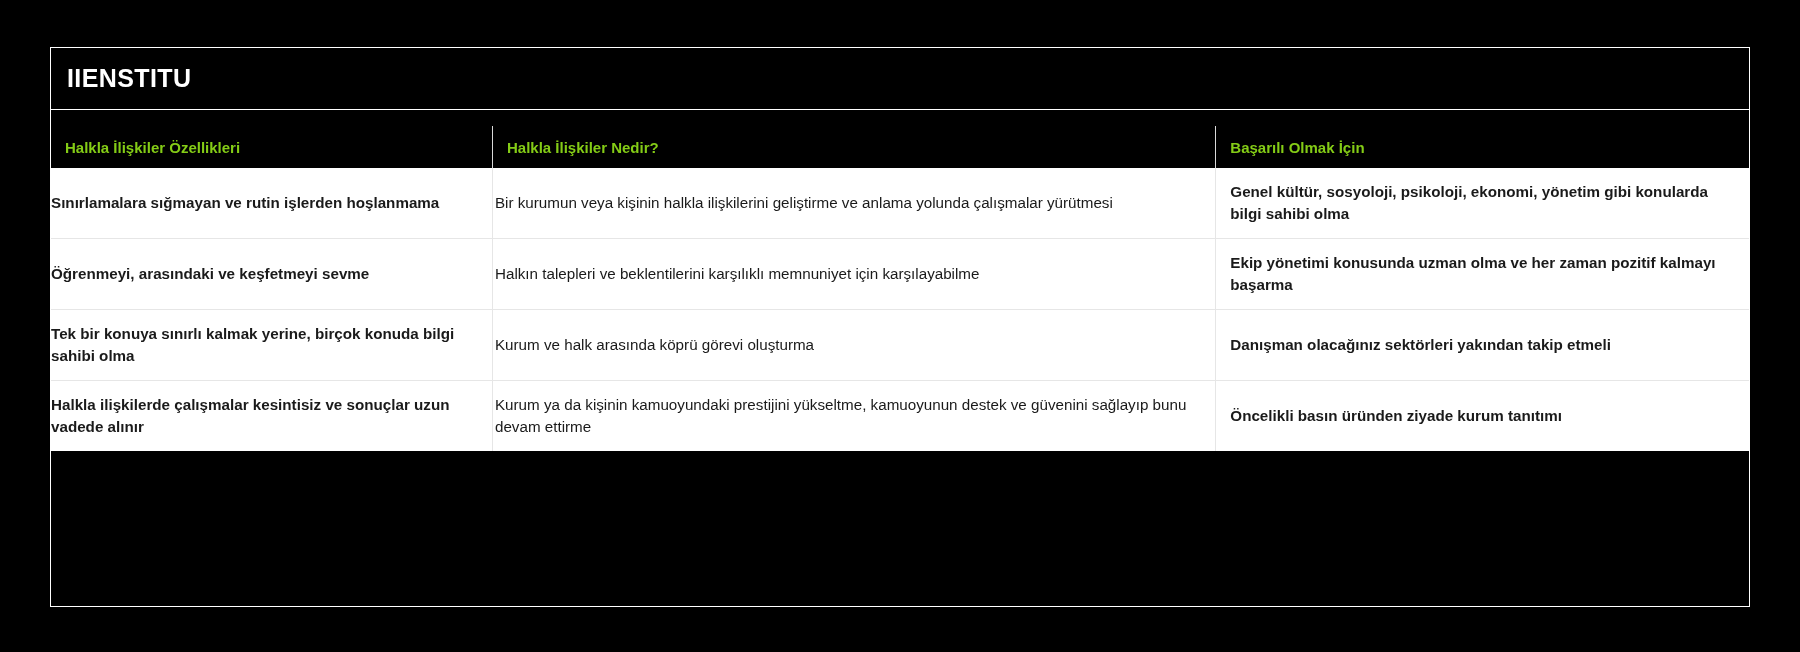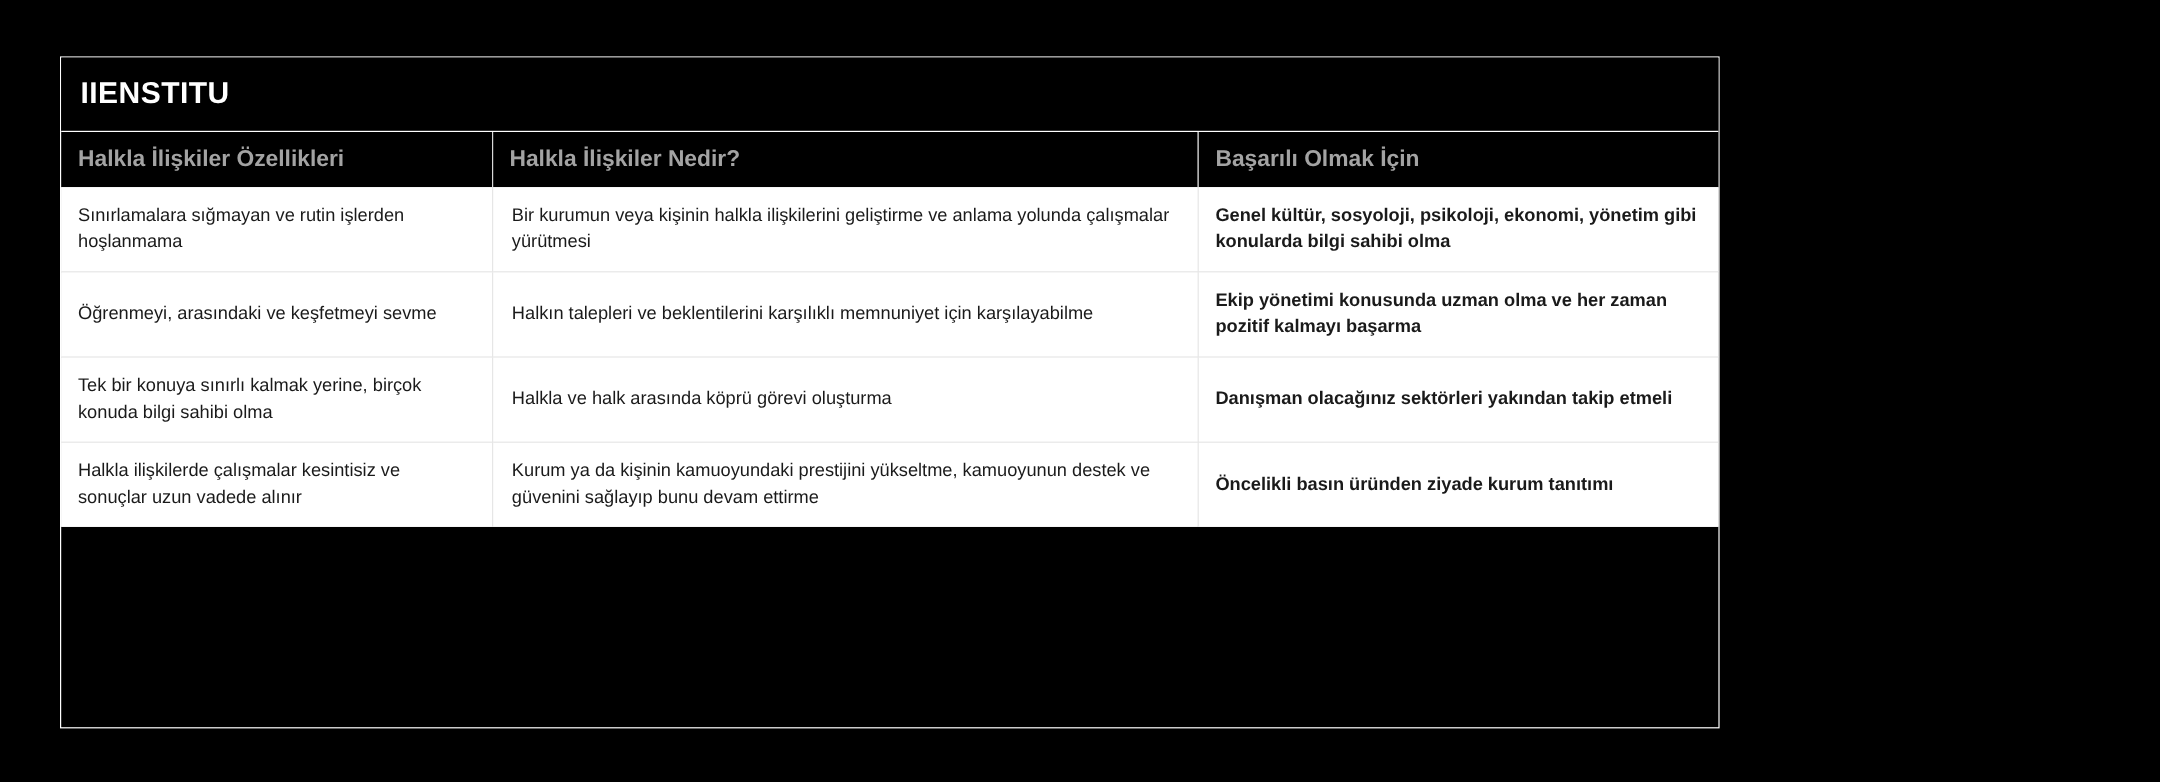--- a/index.html
+++ b/index.html
@@ -19,27 +19,28 @@
     width: 1800px;
     height: 652px;
     background: #000000;
     box-sizing: border-box;
   }
 
   .table-wrap {
     position: absolute;
     left: 50px;
     top: 47px;
-    width: 1383px;
+    width: 1700px;
     height: 560px;
     background: #000000;
     border: 1px solid #ffffff;
     box-sizing: border-box;
     display: flex;
     flex-direction: column;
+    gap: 16px;
   }
 
   
   .brand-band {
     height: 62px;
     min-height: 62px;
     background: #000000;
     border-bottom: 1px solid #ffffff;
     display: flex;
     align-items: center;
@@ -62,22 +63,22 @@
     table-layout: fixed;
     background: #ffffff;
   }
 
   table.pr-table col.c1 { width: 26.0%; }
   table.pr-table col.c2 { width: 42.6%; }
   table.pr-table col.c3 { width: 31.4%; }
 
   thead th {
     background: #000000;
-    color: #a3a3a3;
-    font-size: 19px;
+    color: #84cc16;
+    font-size: 15px;
     font-weight: bold;
     text-align: left;
     padding: 12px 14px 12px 14px;
     height: 42px;
     box-sizing: border-box;
     vertical-align: middle;
     border-right: 1px solid #d9d9d9;
     white-space: nowrap;
   }
   thead th:last-child { border-right: none; }
@@ -90,22 +91,22 @@
     text-align: left;
     padding: 13px 16px 13px 14px;
     vertical-align: middle;
     border-bottom: 1px solid #e6e6e6;
     border-right: 1px solid #e6e6e6;
     box-sizing: border-box;
   }
   tbody td:last-child { border-right: none; font-weight: bold; }
   tbody tr:last-child td { border-bottom: none; }
 
-  .cell-col1 { padding-left: 14px; }
-  .cell-col2 { padding-left: 16px; margin-left: 36px; }
+  .cell-col1 { padding-left: 0; font-weight: bold; }
+  .cell-col2 { padding-left: 2px; margin-left: 36px; }
   .cell-col3 { padding-left: 14px; }
 </style>
 </head>
 <body>
 
 <div class="page">
 
   <div class="table-wrap">
 
     <div class="brand-band">
@@ -131,21 +132,21 @@
           <td class="cell-col2">Bir kurumun veya kişinin halkla ilişkilerini geliştirme ve anlama yolunda çalışmalar yürütmesi</td>
           <td class="cell-col3">Genel kültür, sosyoloji, psikoloji, ekonomi, yönetim gibi konularda bilgi sahibi olma</td>
         </tr>
         <tr>
           <td class="cell-col1">Öğrenmeyi, arasındaki ve keşfetmeyi sevme</td>
           <td class="cell-col2">Halkın talepleri ve beklentilerini karşılıklı memnuniyet için karşılayabilme</td>
           <td class="cell-col3">Ekip yönetimi konusunda uzman olma ve her zaman pozitif kalmayı başarma</td>
         </tr>
         <tr>
           <td class="cell-col1">Tek bir konuya sınırlı kalmak yerine, birçok konuda bilgi sahibi olma</td>
-          <td class="cell-col2">Halkla ve halk arasında köprü görevi oluşturma</td>
+          <td class="cell-col2">Kurum ve halk arasında köprü görevi oluşturma</td>
           <td class="cell-col3">Danışman olacağınız sektörleri yakından takip etmeli</td>
         </tr>
         <tr>
           <td class="cell-col1">Halkla ilişkilerde çalışmalar kesintisiz ve sonuçlar uzun vadede alınır</td>
           <td class="cell-col2">Kurum ya da kişinin kamuoyundaki prestijini yükseltme, kamuoyunun destek ve güvenini sağlayıp bunu devam ettirme</td>
           <td class="cell-col3">Öncelikli basın üründen ziyade kurum tanıtımı</td>
         </tr>
       </tbody>
     </table>
 

